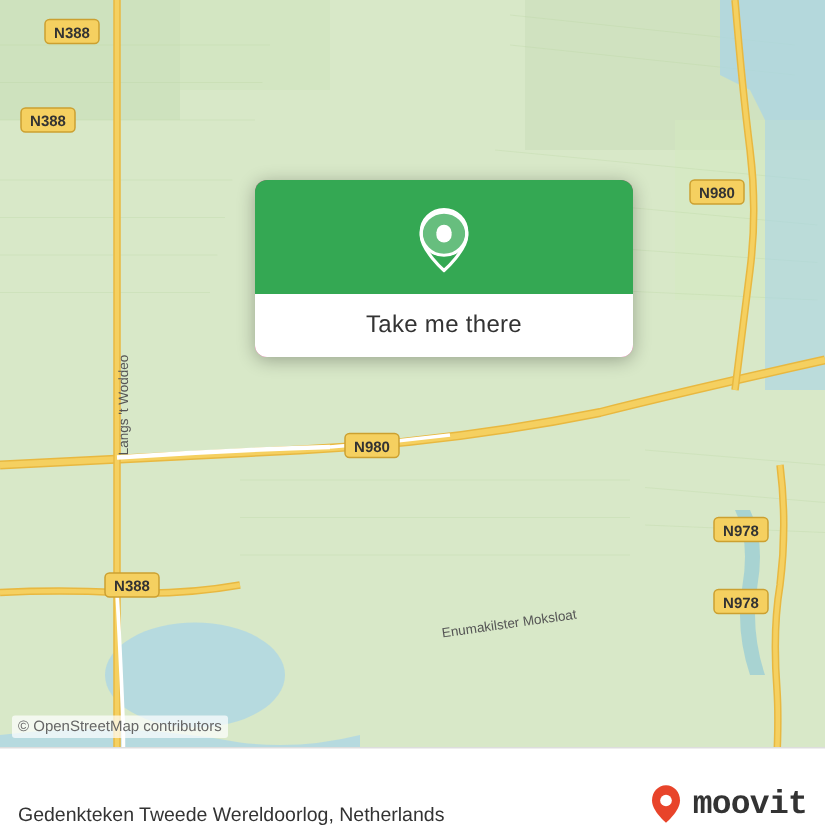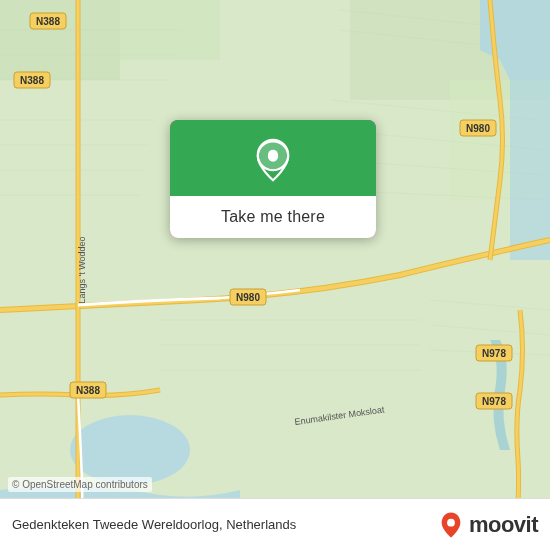--- a/index.html
+++ b/index.html
@@ -33,21 +33,21 @@
       top: 0; left: 0;
       width: 100%;
       height: 100%;
     }
 
     
     #popup-card {
       position: absolute;
       top: 120px;
       left: 170px;
-      width: 206px;
+      width: 252px;
       background: #ec4899;
       border-radius: 8px;
       box-shadow: 0 2px 12px rgba(0,0,0,0.3);
       text-align: center;
       overflow: hidden;
       z-index: 10;
     }
 
     #popup-icon-area {
       background: #34a853;
@@ -78,21 +78,21 @@
     
     #bottom-bar {
       position: absolute;
       bottom: 0;
       left: 0;
       width: 100%;
       height: 52px;
       background: white;
       border-top: 1px solid #ddd;
       display: flex;
-      align-items: center;
+      align-items: flex-end;
       padding: 0 12px;
       z-index: 20;
     }
 
     #bottom-title {
       font-size: 13px;
       color: #333;
       flex: 1;
     }
 
@@ -105,20 +105,21 @@
     #moovit-pin {
       width: 28px;
       height: 28px;
     }
 
     #moovit-text {
       font-size: 22px;
       font-weight: bold;
       color: #333;
       letter-spacing: -0.5px;
+      font-family: Liberation Mono, monospace;
     }
 
     #copyright {
       position: absolute;
       bottom: 58px;
       left: 8px;
       font-size: 10px;
       color: #666;
       background: rgba(255,255,255,0.7);
       padding: 2px 4px;

